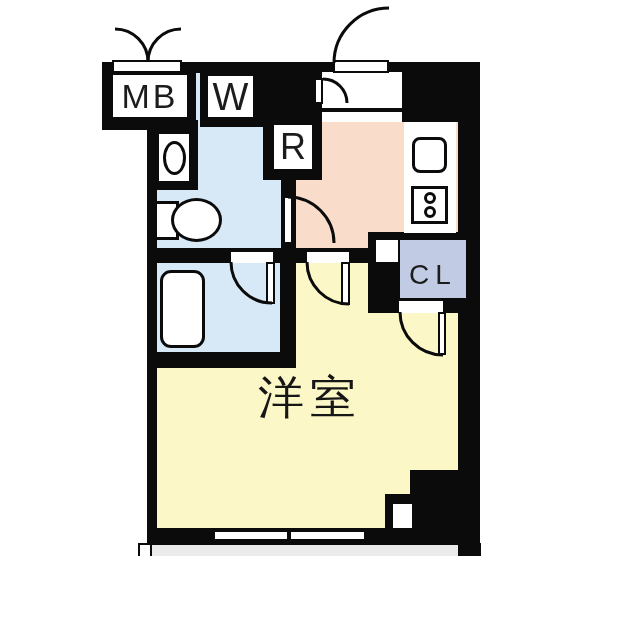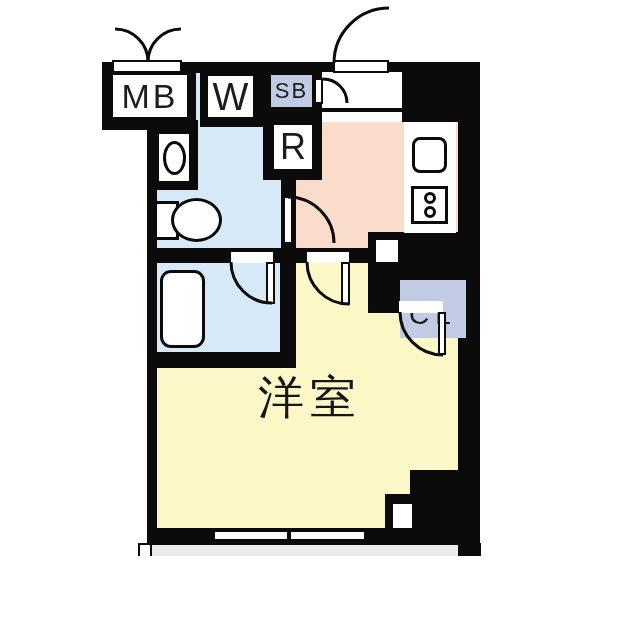--- a/index.html
+++ b/index.html
@@ -63,29 +63,26 @@
 
   <div class="abs whitebox" style="left:110px;top:72px;width:80px;height:48px;">
     <span class="label" style="font-size:34px;letter-spacing:3px;">MB</span>
   </div>
   <div class="abs whitebox" style="left:156px;top:131px;width:36px;height:53px;">
     <div style="width:23px;height:34px;border:3px solid var(--wall);border-radius:50%;box-sizing:border-box;"></div>
   </div>
   <div class="abs whitebox" style="left:205px;top:73px;width:51px;height:47px;">
     <span class="label" style="font-size:38px;">W</span>
   </div>
-  <div class="abs lavbox" style="left:268px;top:72px;width:47px;height:38px;">
-    <span class="label" style="font-size:22px;letter-spacing:2px;">SB</span>
-  </div>
   <div class="abs whitebox" style="left:271px;top:122px;width:44px;height:50px;">
     <span class="label" style="font-size:36px;">R</span>
   </div>
 
   <div class="abs gap" style="left:376px;top:240px;width:22px;height:22px;"></div>
-  <div class="abs" style="left:400px;top:240px;width:66px;height:58px;background:var(--storage);display:flex;align-items:center;justify-content:center;margin-top:40px;">
+  <div class="abs" style="left:400px;top:240px;width:66px;height:58px;background:var(--storage);display:flex;align-items:center;justify-content:center;">
     <span class="label" style="font-size:28px;letter-spacing:6px;padding-top:12px;">CL</span>
   </div>
   <div class="abs gap" style="left:393px;top:504px;width:19px;height:24px;"></div>
 
   <div class="abs" style="left:154px;top:201px;width:25px;height:39px;background:#fff;border:3px solid var(--wall);"></div>
   <div class="abs" style="left:171px;top:198px;width:51px;height:44px;background:#fff;border:3px solid var(--wall);border-radius:50%;"></div>
   <div class="abs" style="left:160px;top:270px;width:45px;height:78px;background:#fff;border:3px solid var(--wall);border-radius:11px;"></div>
 
   <div class="abs gap" style="left:231px;top:252px;width:42px;height:11px;"></div>
   <div class="abs gap" style="left:307px;top:252px;width:42px;height:11px;"></div>

